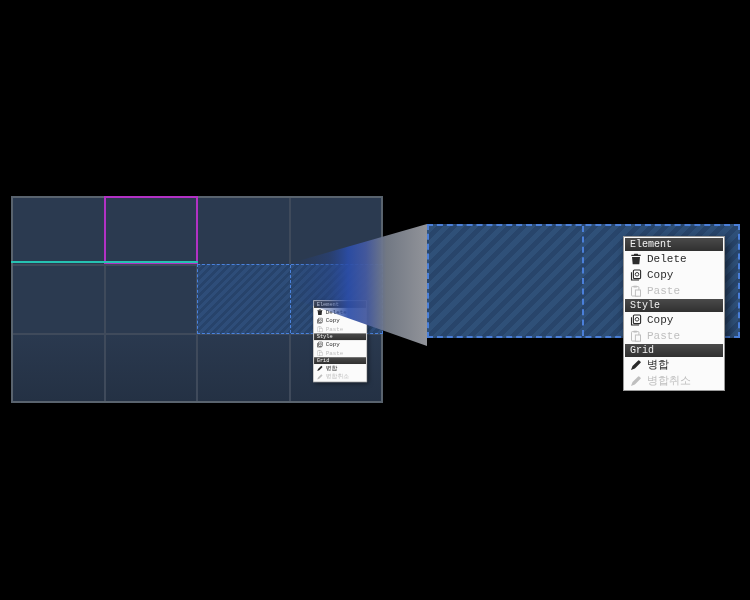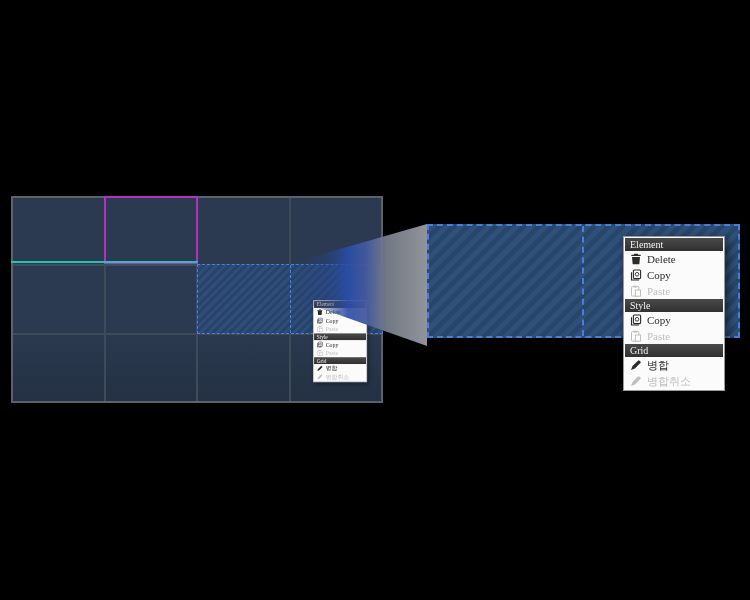--- a/index.html
+++ b/index.html
@@ -1,18 +1,18 @@
 <!DOCTYPE html>
 <html><head>
 <meta charset="utf-8">
 <style>
   html,body{margin:0;padding:0;background:#000;}
   .canvas{
     position:relative;width:750px;height:600px;background:#000000;overflow:hidden;
-    font-family:Liberation Serif, serif;
+    font-family:Liberation Mono, monospace;
   }
   
   .grid{
     position:absolute;left:11px;top:196px;width:372px;height:207px;
     box-sizing:border-box;border:2px solid #59636e;background:#3f4a5b;
     display:grid;grid-template-columns:repeat(4,1fr);grid-template-rows:repeat(3,1fr);
     gap:2px;z-index:1;
   }
   .cell{background:#2b3a50;}
   .cell.dim{background:linear-gradient(#2a394f,#243144);}

